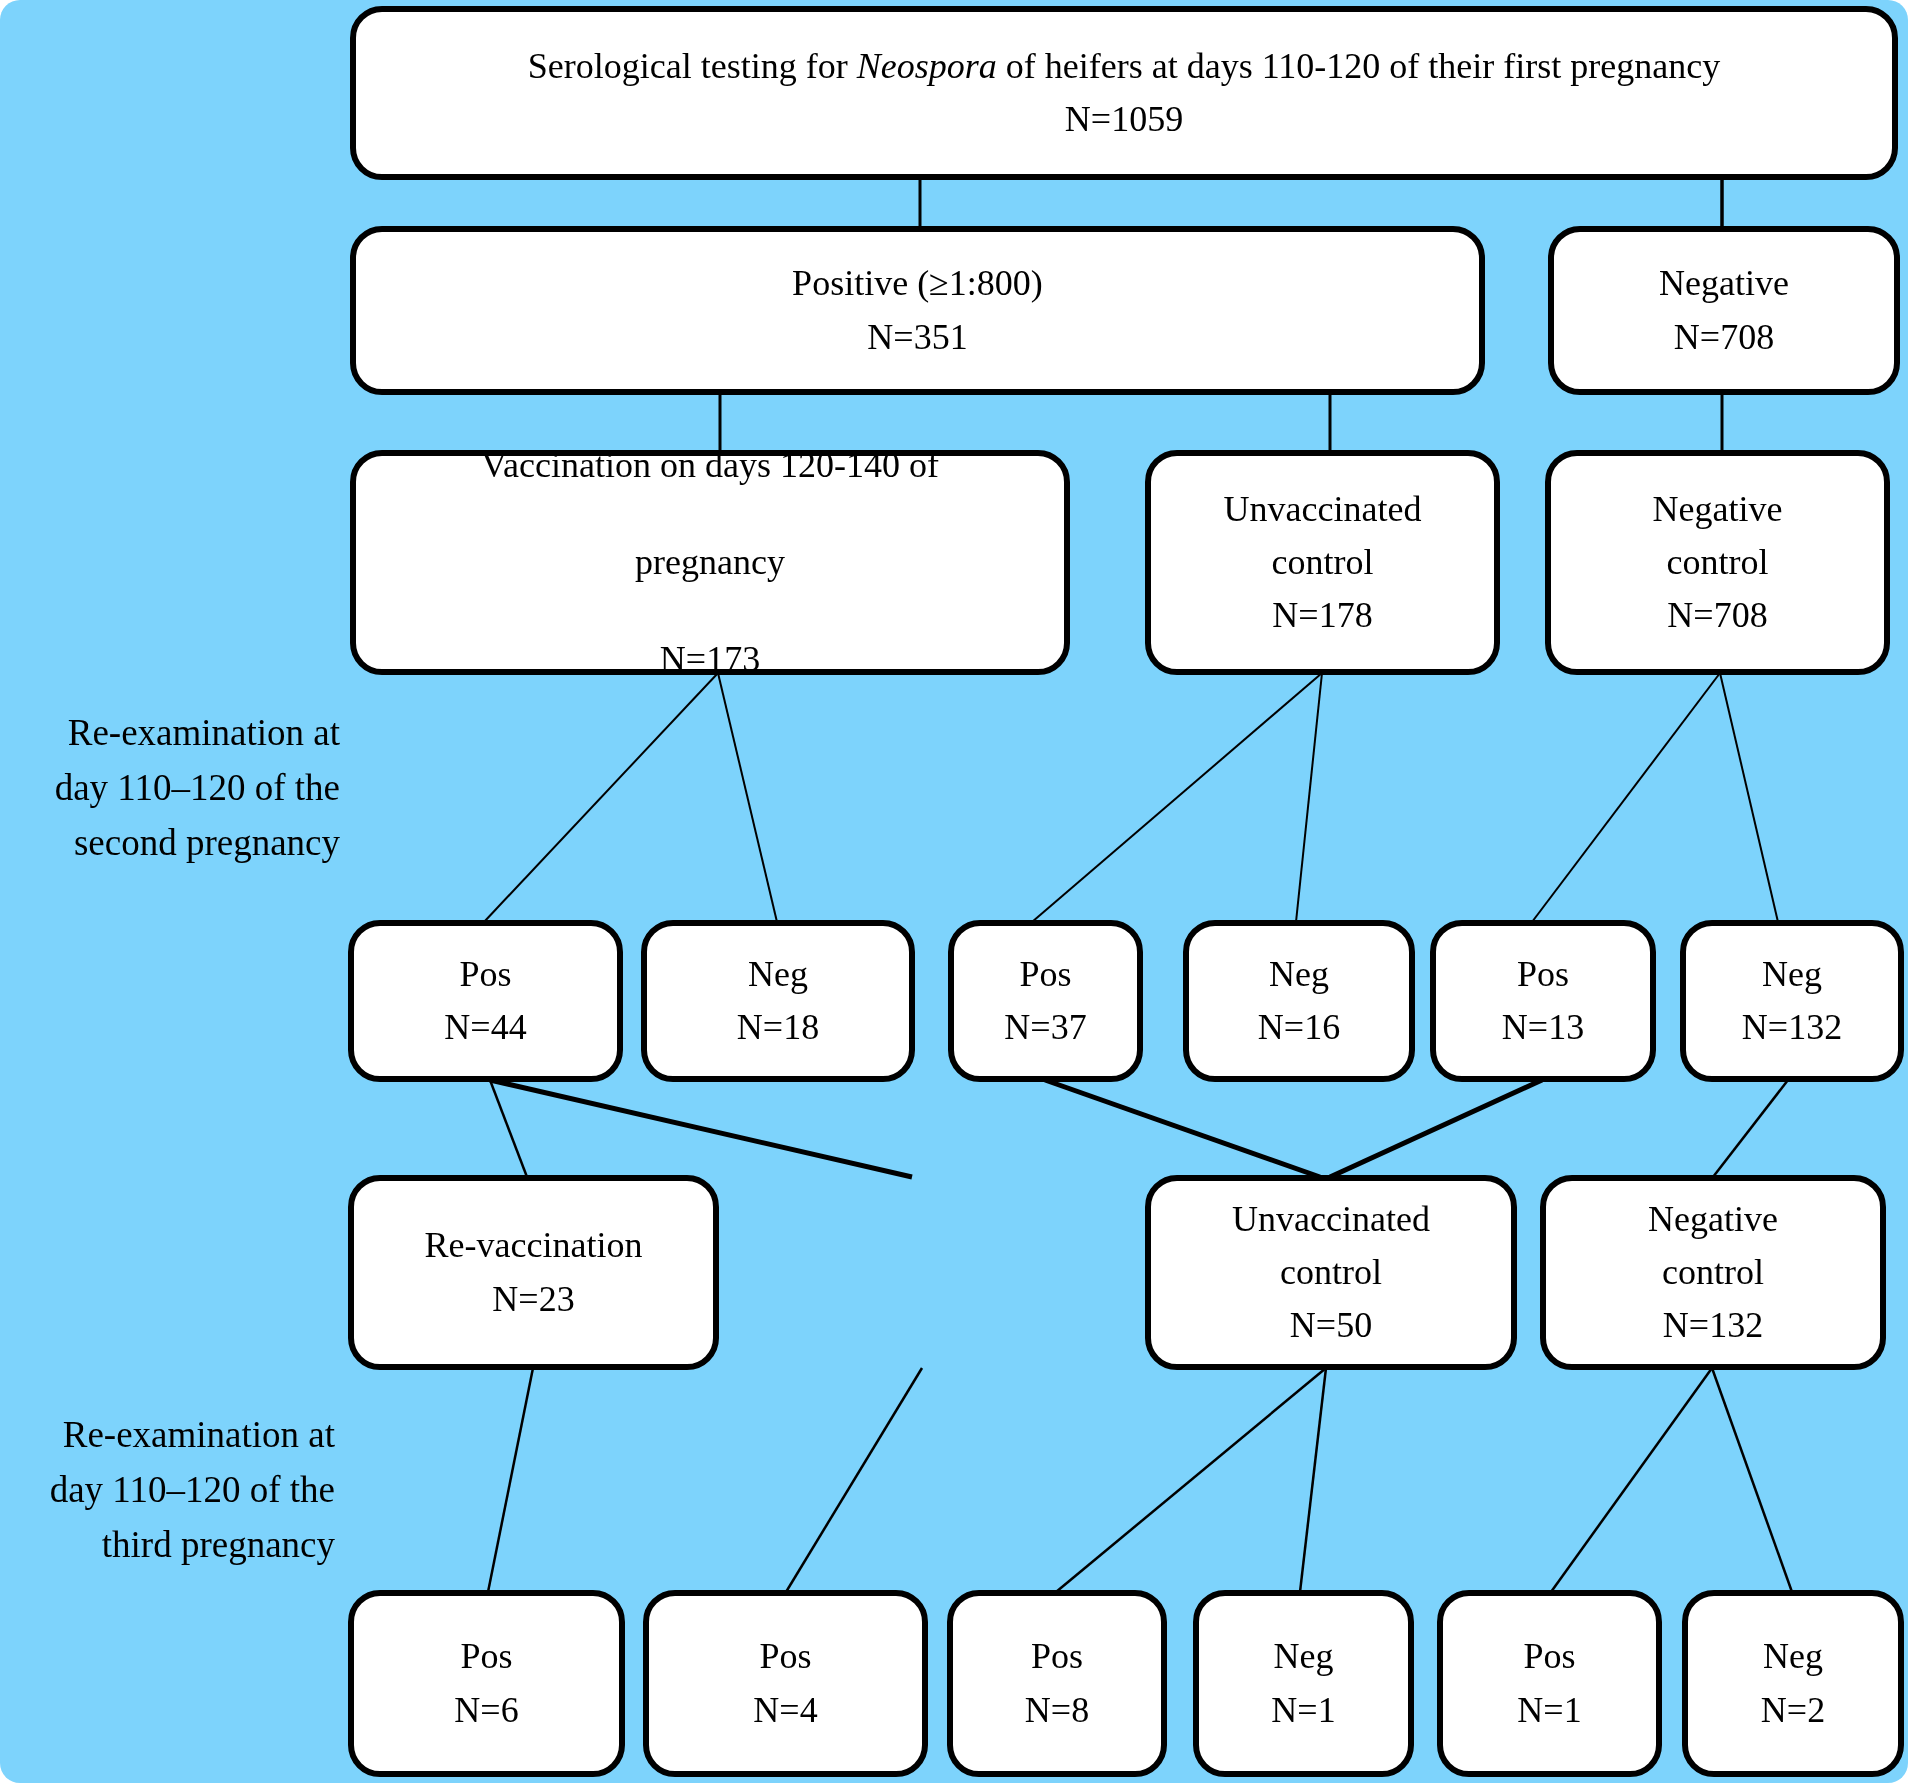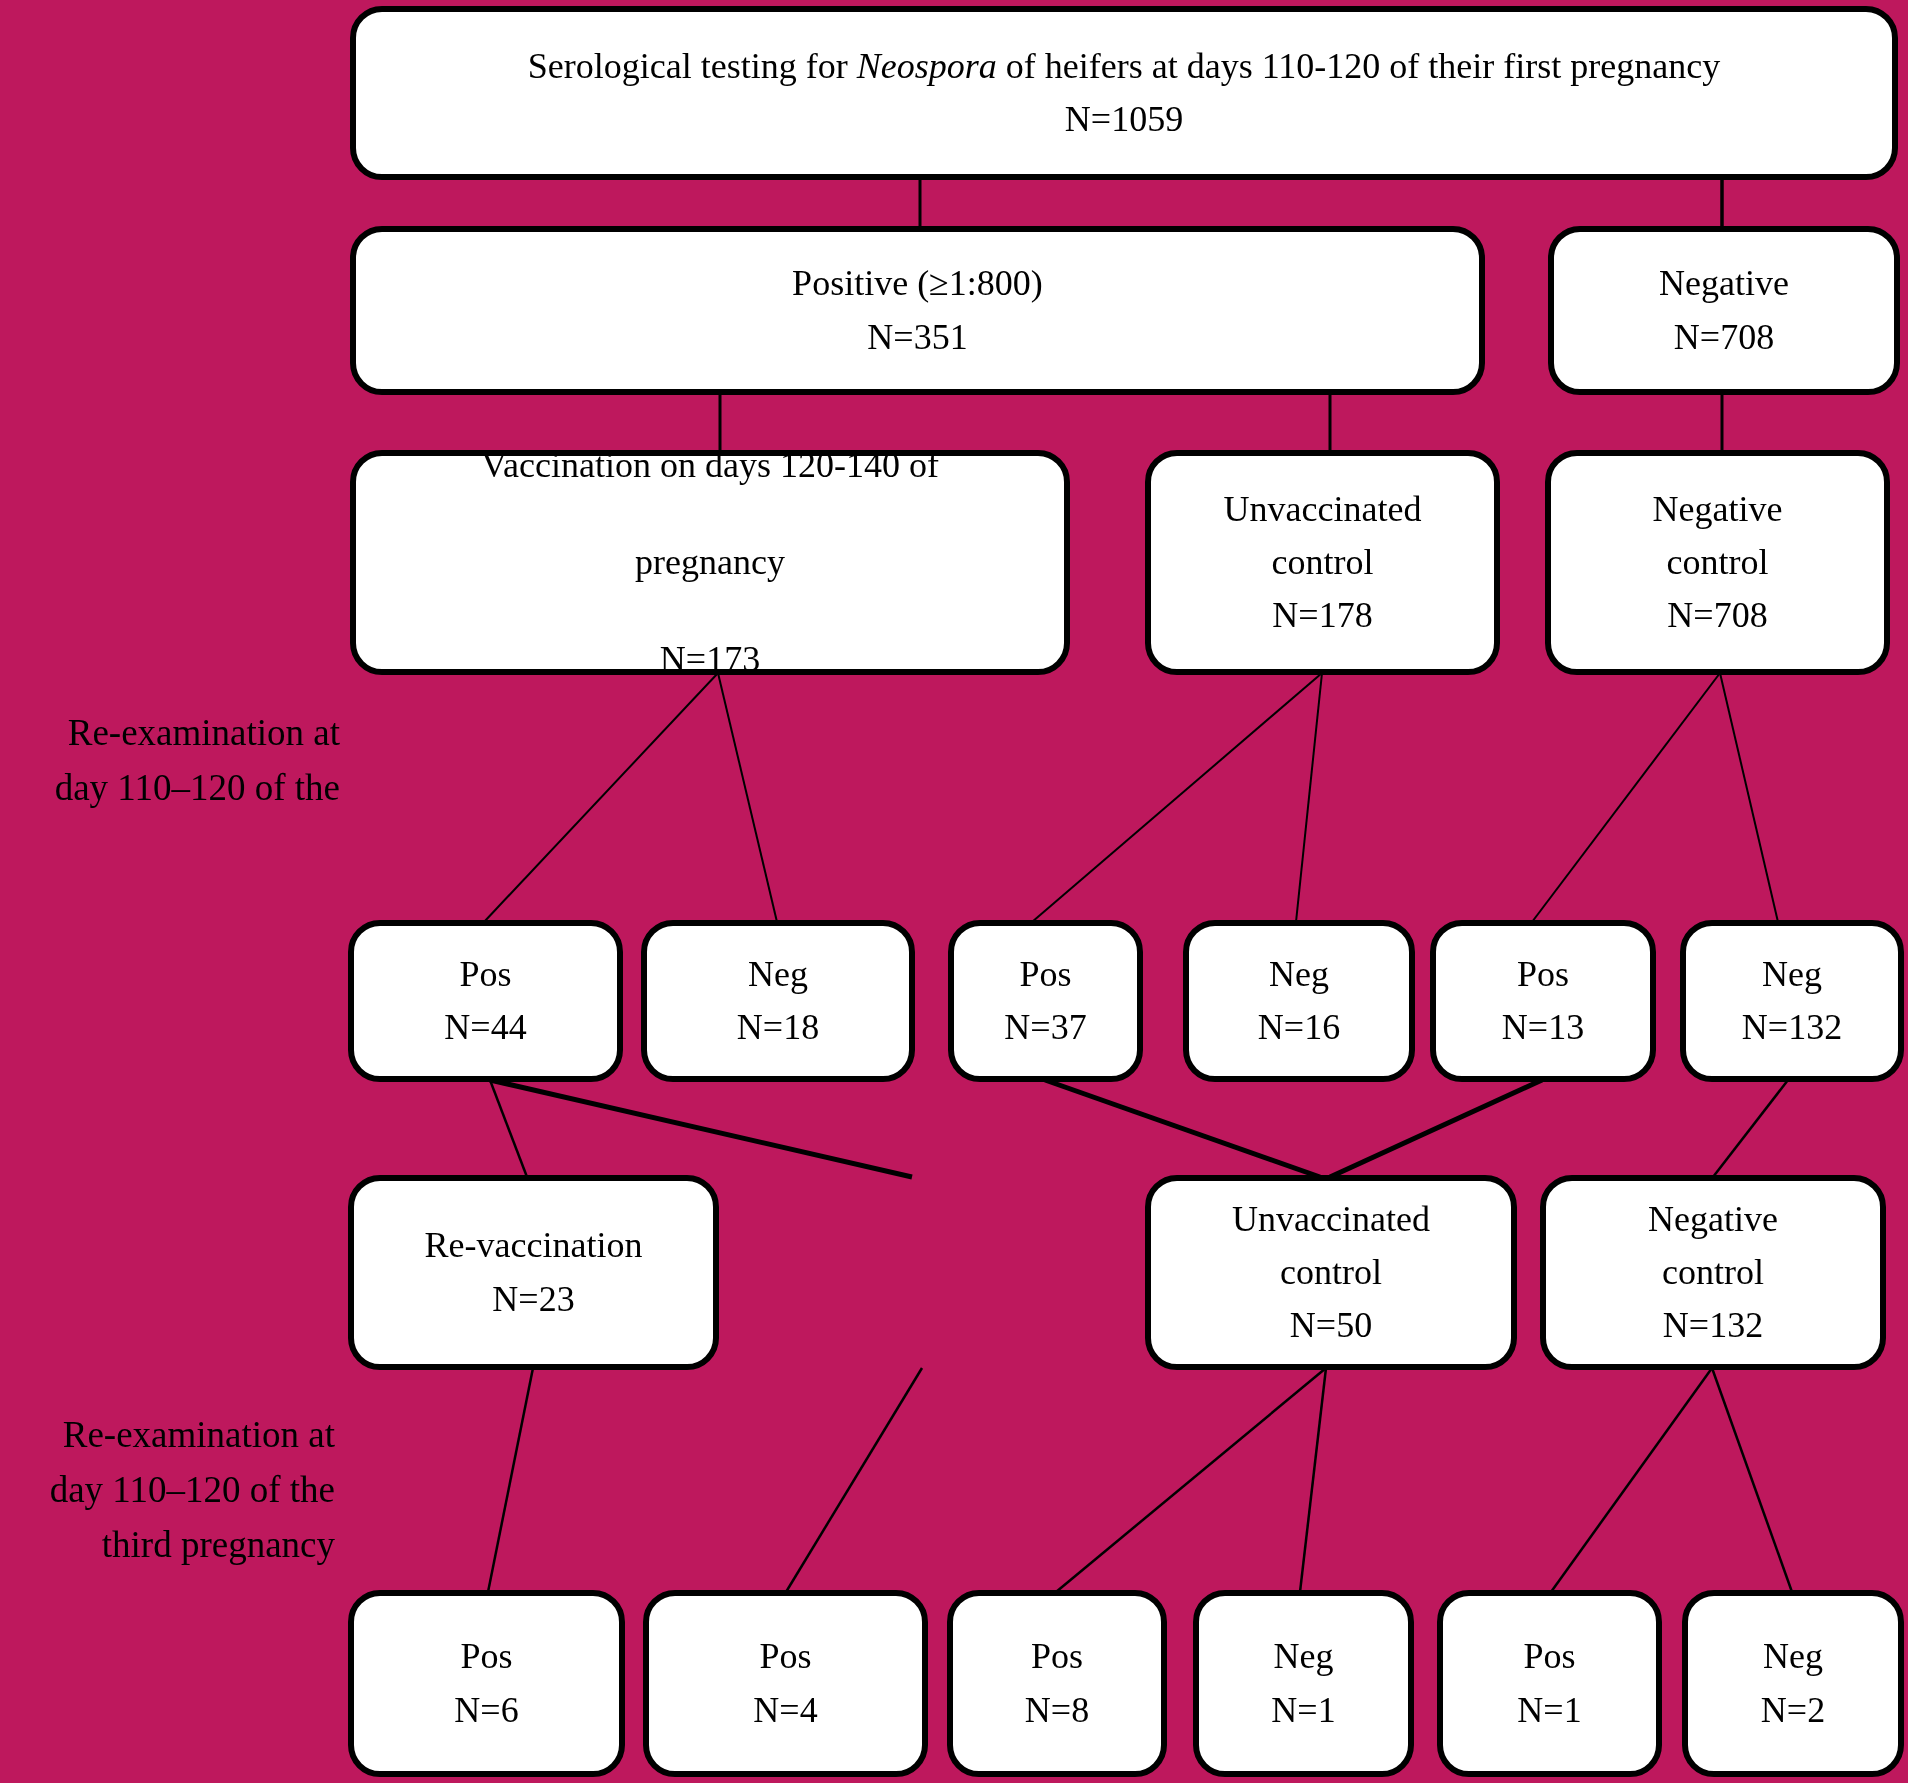--- a/index.html
+++ b/index.html
@@ -4,24 +4,25 @@
 <style>
   html, body {
     margin: 0;
     padding: 0;
     background: #ffffff;
   }
   #canvas {
     position: relative;
     width: 1908px;
     height: 1783px;
-    background: #be185d;
+    background: #7dd3fc;
     font-family: "Liberation Serif", "DejaVu Serif", serif;
     color: #000000;
     overflow: hidden;
+    border-radius: 20px;
   }
   #edges-svg {
     position: absolute;
     left: 0;
     top: 0;
     z-index: 0;
   }
   .node {
     position: absolute;
     box-sizing: border-box;
@@ -107,20 +108,21 @@
   </div>
   <div class="node" style="left:1545px; top:450px; width:345px; height:225px;">
     <div class="nline">Negative</div>
     <div class="nline">control</div>
     <div class="nline">N=708</div>
   </div>
 
   <div class="side-label" style="left:30px; top:706px; width:310px;">
     <div>Re-examination at</div>
     <div>day 110–120 of the</div>
+    <div>second pregnancy</div>
   </div>
 
   <div class="node" style="left:348px; top:920px; width:275px; height:162px;">
     <div class="nline">Pos</div>
     <div class="nline">N=44</div>
   </div>
   <div class="node" style="left:641px; top:920px; width:274px; height:162px;">
     <div class="nline">Neg</div>
     <div class="nline">N=18</div>
   </div>

